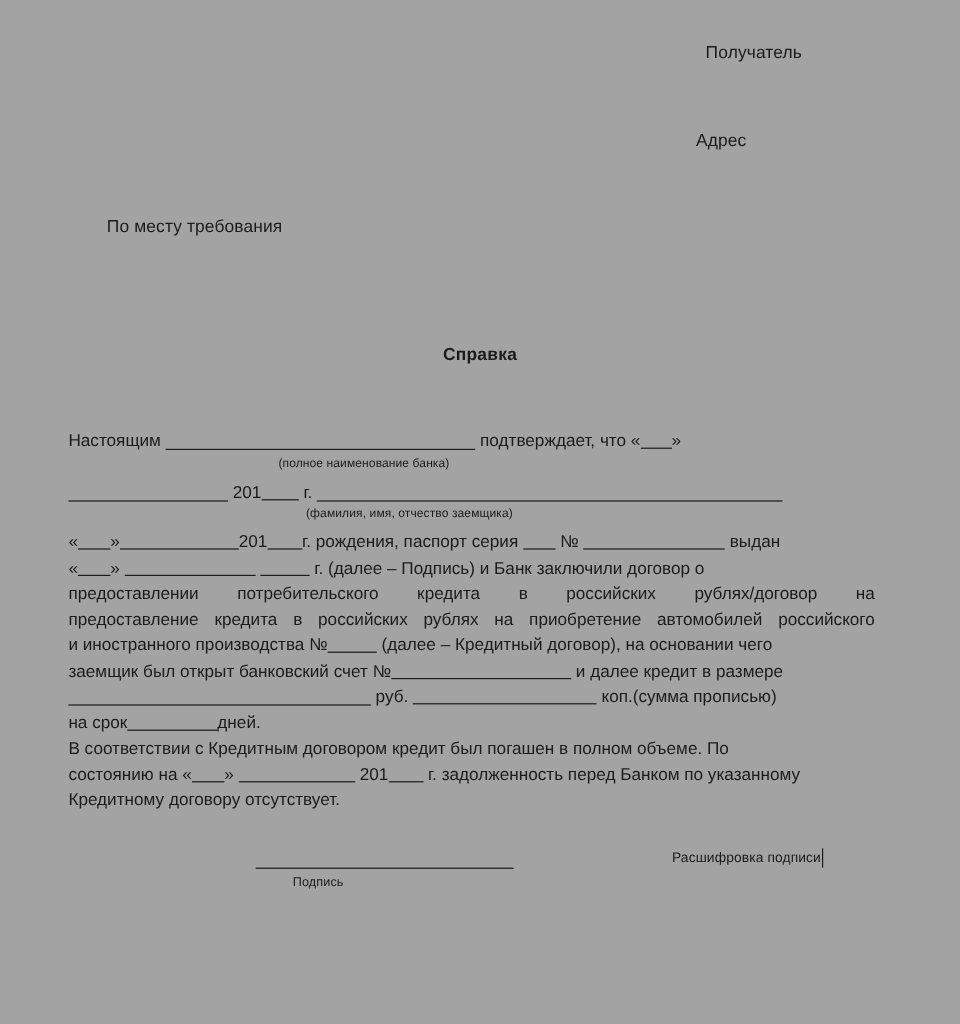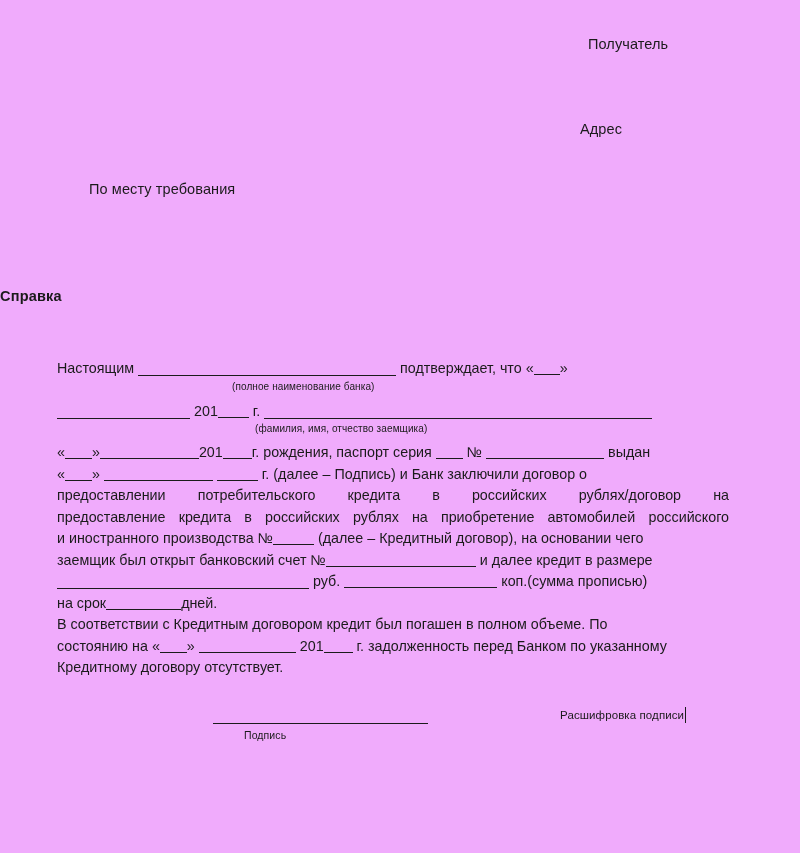--- a/index.html
+++ b/index.html
@@ -14,52 +14,52 @@
     font-family: "Liberation Sans", sans-serif;
     color: #1b1b1b;
     -webkit-font-smoothing: antialiased;
   }
 
   .page {
     position: absolute;
     inset: 0;
     width: 800px;
     height: 853px;
-    background: #f0abfc;
+    background: #a3a3a3;
     overflow: hidden;
   }
 
   .abs { position: absolute; }
 
   
   .hdr-recipient {
     left: 588px; top: 36px;
     font-size: 14.5px;
     letter-spacing: .1px;
     white-space: nowrap;
   }
   .hdr-address {
     left: 580px; top: 110px;
     font-size: 14.5px;
     letter-spacing: .1px;
     white-space: nowrap;
-    margin-top: 11px;
   }
   .hdr-ondemand {
     left: 57px; top: 181px;
     font-size: 14.5px;
     letter-spacing: .1px;
     white-space: nowrap;
     margin-left: 32px;
   }
 
   
   .doc-title {
     left: 0; top: 288px;
     width: 800px;
+    text-align: center;
     font-size: 14.5px;
     font-weight: bold;
     letter-spacing: .2px;
   }
 
   
   .body-block {
     left: 57px; top: 358px;
     width: 672px;
     font-size: 14.3px;

